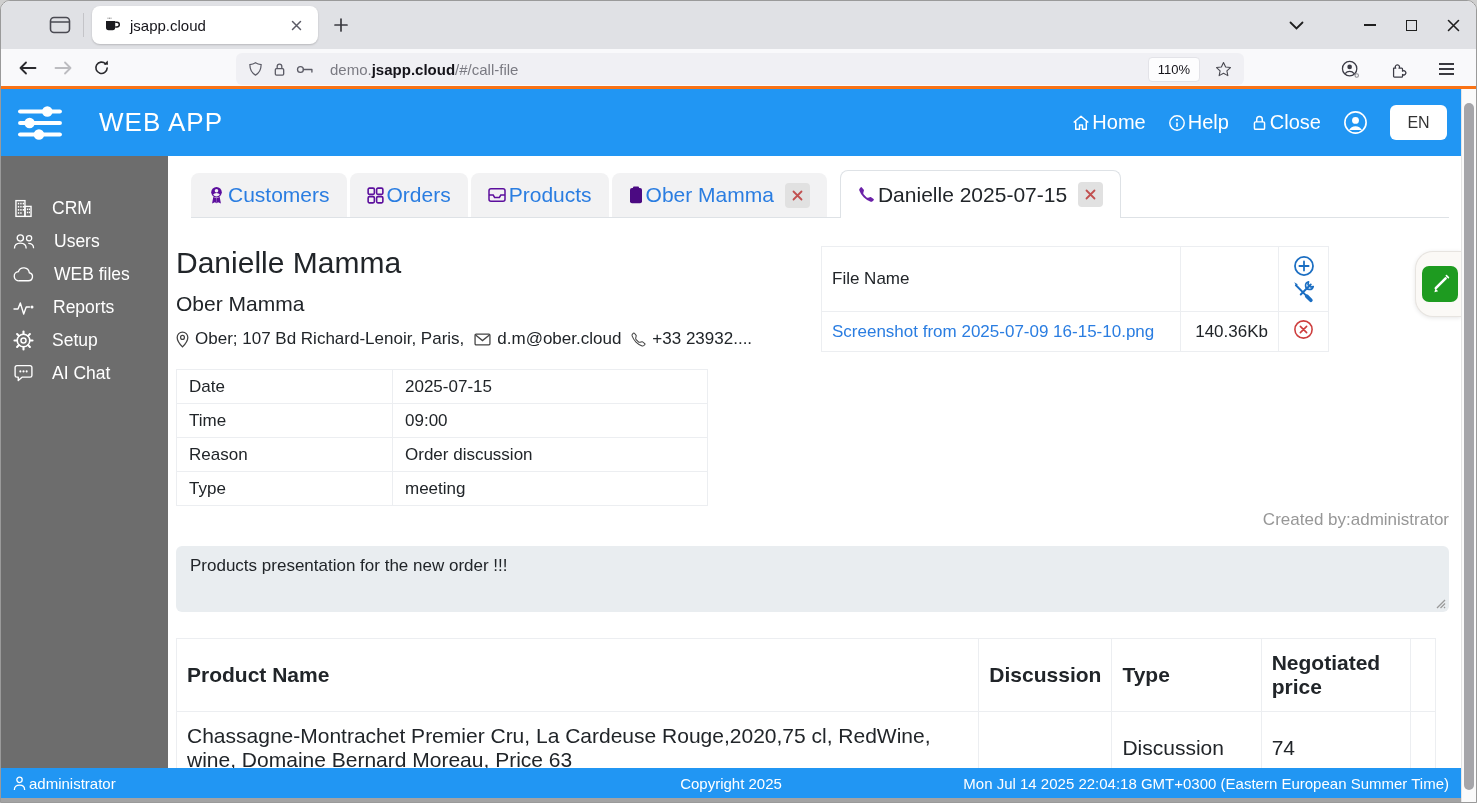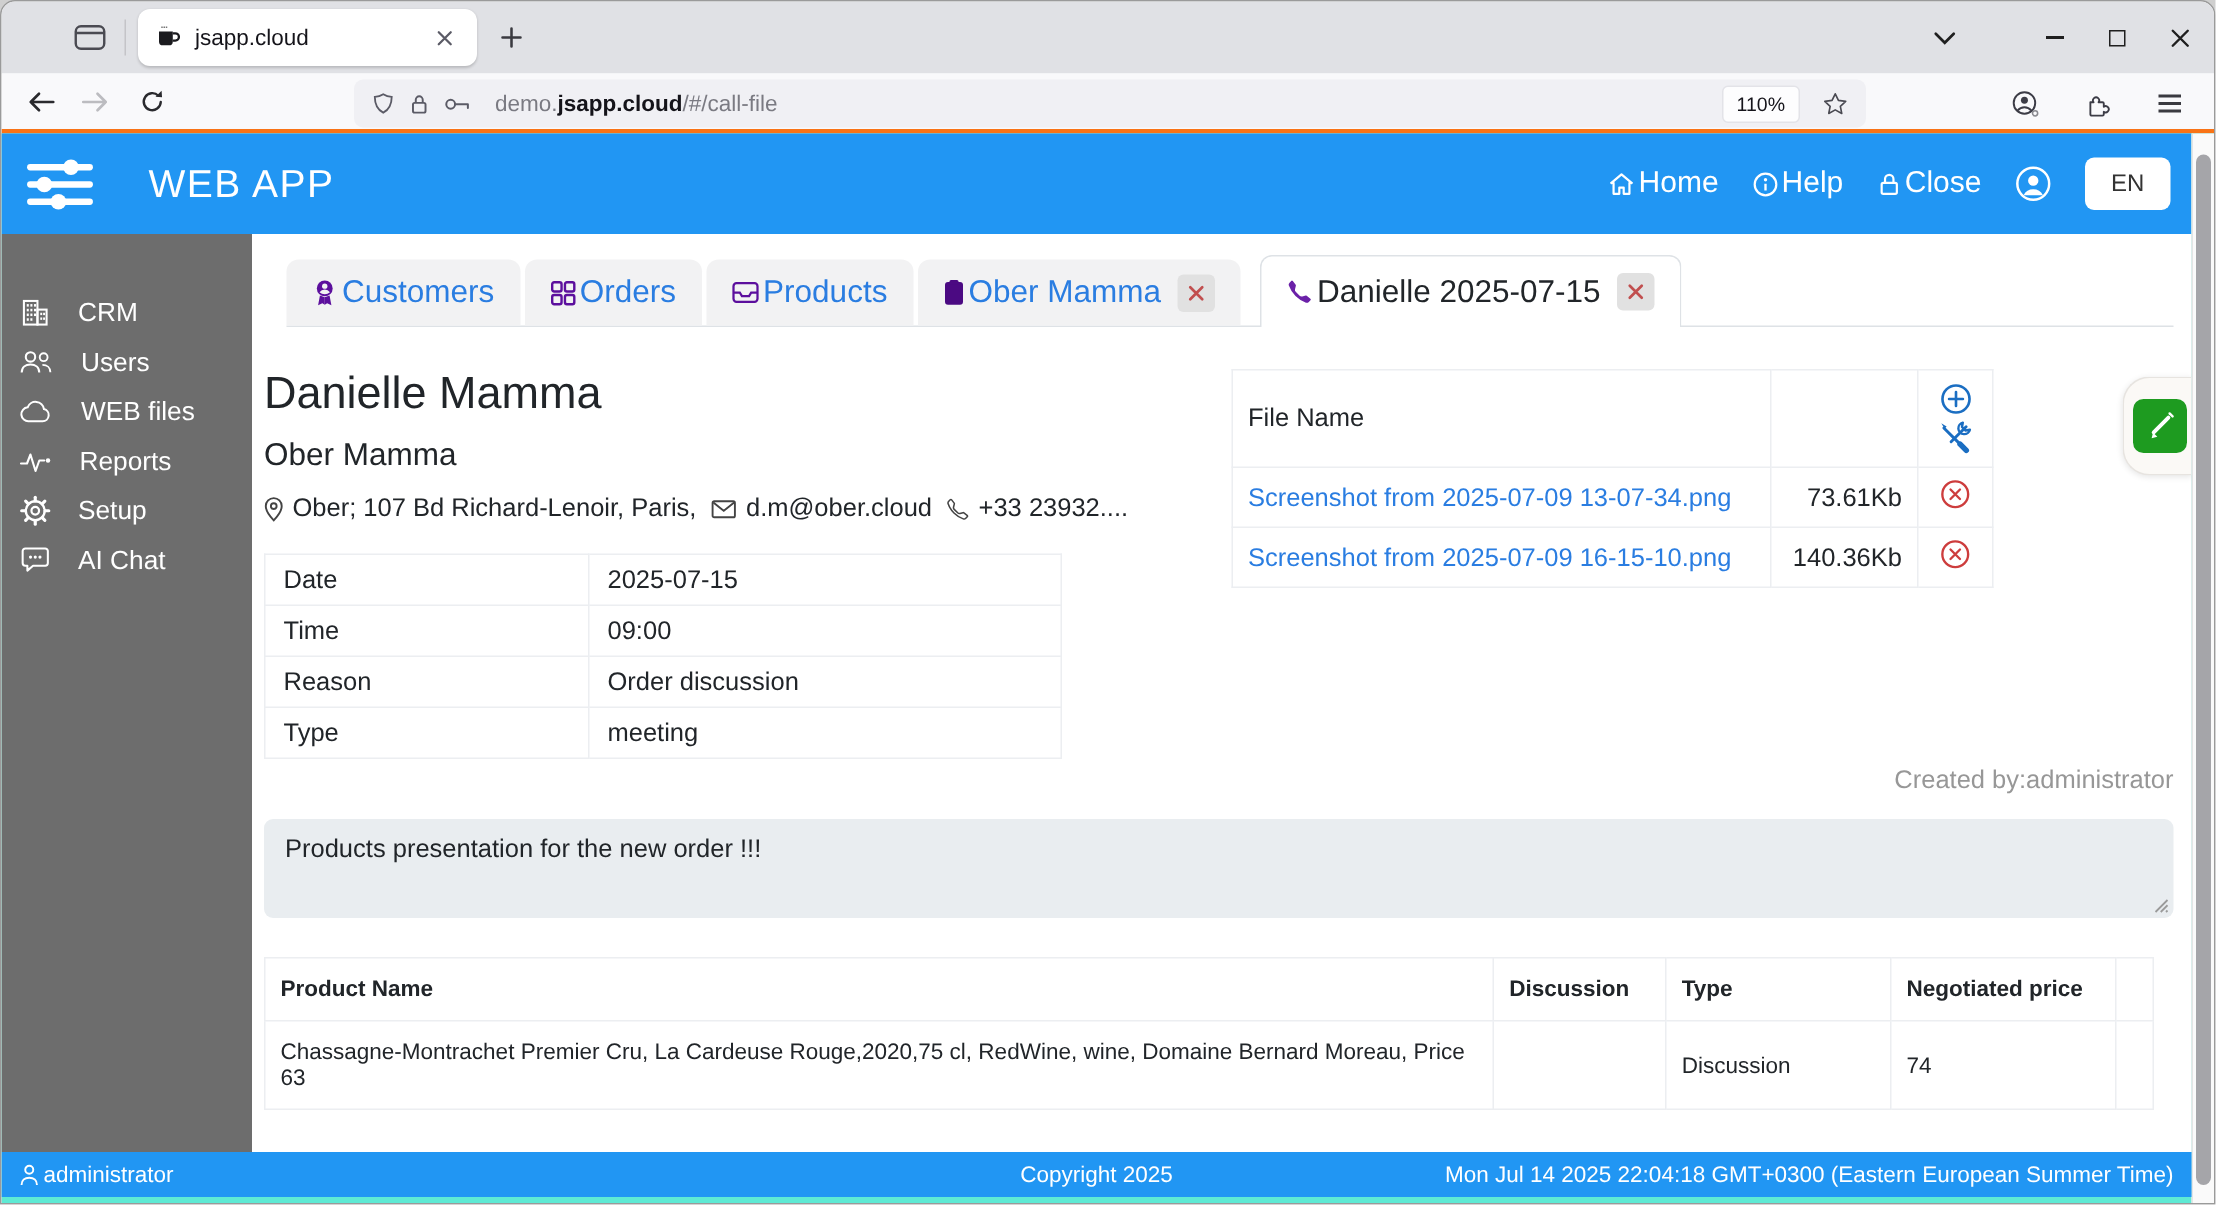--- a/index.html
+++ b/index.html
@@ -32,21 +32,21 @@
   .urlbar .uic { margin-right:10px; display:flex; }
   .urltext { font-size:15px; color:#7a7a82; margin-left:6px; flex:1; white-space:nowrap; overflow:hidden; }
   .urltext b { color:#15141a; font-weight:bold; }
   .zoompill { background:#fdfdfe; border:1px solid #e3e3e8; border-radius:4px; font-size:13px; color:#15141a;
               padding:4px 9px; margin-right:10px; }
   .navbar-right { position:absolute; right:14px; top:5px; display:flex; align-items:center; gap:16px; }
   .burger { display:flex; flex-direction:column; gap:3.5px; }
   .burger div { width:15px; height:1.8px; background:#3a3a40; }
 
   
-  .app { position:absolute; top:88px; left:0; right:0; bottom:0; background:#5eead4; }
+  .app { position:absolute; top:88px; left:0; right:0; bottom:0; background:#a3a3a3; }
   .app-header { position:absolute; top:0; left:0; right:15px; height:67px; background:#2196f3;
                 display:flex; align-items:center; }
   .sliders-btn { margin-left:16px; display:flex; }
   .app-title { color:#fff; font-size:26px; letter-spacing:1px; margin-left:36px; }
   .hnav { margin-left:auto; display:flex; align-items:center; gap:22px; margin-right:14px; }
   .hlink { display:flex; align-items:center; color:#fff; font-size:20px; gap:2px; cursor:pointer; }
   .lang-box { width:57px; height:35px; background:#fff; border-radius:6px; color:#333; font-size:16px;
               display:flex; align-items:center; justify-content:center; }
 
   .sidebar { position:absolute; top:67px; left:0; width:167px; bottom:34px; background:#6d6d6d; }
@@ -92,21 +92,21 @@
   .ftable .fact  { width:50px; text-align:center; }
   .flink { color:#2a7de1; cursor:pointer; }
   .actstack { display:flex; flex-direction:column; align-items:center; gap:3px; }
 
   .created-by { text-align:right; color:#979797; font-size:17px; margin-top:4px; }
 
   .note { margin-top:16px; height:66px; background:#e9edf0; border-radius:6px; padding:10px 14px;
           font-size:17px; color:#212529; position:relative; }
   .note .grip { position:absolute; right:3px; bottom:3px; }
 
-  .ptable { width:1260px; margin-top:26px; font-size:15px; color:#212529; }
+  .ptable { width:1260px; margin-top:26px; font-size:21px; color:#212529; }
   .ptable th, .ptable td { border:1px solid #eceef1; text-align:left; padding:12px 10px; vertical-align:middle; }
   .ptable th { font-weight:bold; }
 
   .edit-fab { position:absolute; top:95px; right:0; width:46px; height:66px; background:#fbf9f6;
               border:1px solid #e7e4e0; border-right:none; border-radius:18px 0 0 18px;
               box-shadow:0 1px 4px rgba(0,0,0,.1); display:flex; align-items:center; justify-content:flex-end;
               padding-right:3px; cursor:pointer; z-index:3; }
 
   .page-scrollbar { position:absolute; top:0; right:0; width:15px; bottom:0; background:#fafafa;
                     border-left:1px solid #e4e4e4; }
@@ -503,30 +503,20 @@
                             <path d="M12.8 14l3.6 3.6" stroke="#1b6ec2" stroke-width="3.2" stroke-linecap="round"></path>
                             <path d="M3.8 5 1.9 1.9 5 3.8Z" fill="#1b6ec2"></path>
                             <path d="M16.3 3.9 7.6 12.6" stroke="#1b6ec2" stroke-width="1.7" stroke-linecap="round"></path>
                             <path d="M14.4 1.5a3.4 3.4 0 1 0 4.1 4.1l-2.5.5-2.1-2.1Z" fill="none" stroke="#1b6ec2" stroke-width="1.4" stroke-linejoin="round"></path>
                           </svg>
                     </span>
                   </span>
                 </th>
               </tr>
               <tr>
-                <td class="fname"><span class="flink">Screenshot from 2025-07-09 13-07-34.png</span></td>
-                <td class="fsize">73.61Kb</td>
-                <td class="fact"><span style="display:inline-flex;">
-                  <svg width="21" height="21" viewBox="0 0 20 20">
-                          <circle cx="10" cy="10" r="8.2" fill="none" stroke="#cd3d3d" stroke-width="1.5"></circle>
-                          <path d="M7 7l6 6M13 7l-6 6" stroke="#cd3d3d" stroke-width="1.5" stroke-linecap="round"></path>
-                        </svg>
-                </span></td>
-              </tr>
-              <tr>
                 <td class="fname"><span class="flink">Screenshot from 2025-07-09 16-15-10.png</span></td>
                 <td class="fsize">140.36Kb</td>
                 <td class="fact"><span style="display:inline-flex;">
                   <svg width="21" height="21" viewBox="0 0 20 20">
                           <circle cx="10" cy="10" r="8.2" fill="none" stroke="#cd3d3d" stroke-width="1.5"></circle>
                           <path d="M7 7l6 6M13 7l-6 6" stroke="#cd3d3d" stroke-width="1.5" stroke-linecap="round"></path>
                         </svg>
                 </span></td>
               </tr>
             </tbody>

